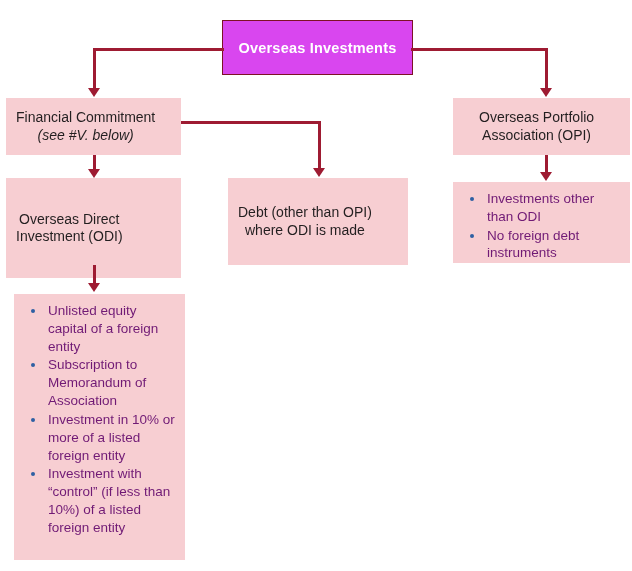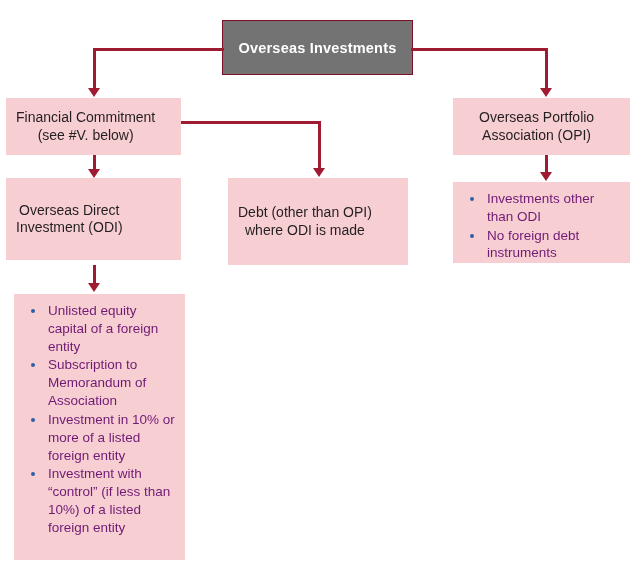--- a/index.html
+++ b/index.html
@@ -17,21 +17,21 @@
     background: #ffffff;
     overflow: hidden;
   }
   .node {
     position: absolute;
     background: #f7ced2;
     box-sizing: border-box;
     color: #231f20;
   }
   .node-title {
-    background: #737373;
+    background: #d946ef;
     border: 1px solid #7d1226;
     color: #ffffff;
     font-weight: bold;
     font-size: 14.5px;
     display: flex;
     align-items: center;
     justify-content: center;
     letter-spacing: 0.2px;
   }
   .node-text {
@@ -41,20 +41,21 @@
     text-align: center;
     font-size: 14px;
     line-height: 1.25;
     padding: 4px 10px;
   }
   .node-text.left-align {
     justify-content: flex-start;
     text-align: left;
   }
   .node-text .it {
+    font-style: italic;
   }
   .node-list {
     padding: 8px 6px 8px 6px;
   }
   ul.bullets {
     list-style: none;
     margin: 0;
     padding: 0;
   }
   ul.bullets li {
@@ -141,21 +142,21 @@
     </ul>
   </div>
 
   <div class="conn-v" style="left:93px; top:155px; height:17px;"></div>
   <div class="arrow-down" style="left:88px; top:169px;"></div>
 
   <div class="conn-h" style="left:181px; top:121px; width:140px;"></div>
   <div class="conn-v" style="left:318px; top:121px; height:50px;"></div>
   <div class="arrow-down" style="left:313px; top:168px;"></div>
 
-  <div class="node node-text" style="left:6px; top:178px; width:175px; height:82px;">
+  <div class="node node-text" style="left:6px; top:178px; width:175px; height:100px;">
     <div>
       <div>Overseas Direct</div>
       <div>Investment (ODI)</div>
     </div>
   </div>
 
   <div class="node node-text" style="left:228px; top:178px; width:180px; height:87px;">
     <div>
       <div>Debt (other than OPI)</div>
       <div>where ODI is made</div>

